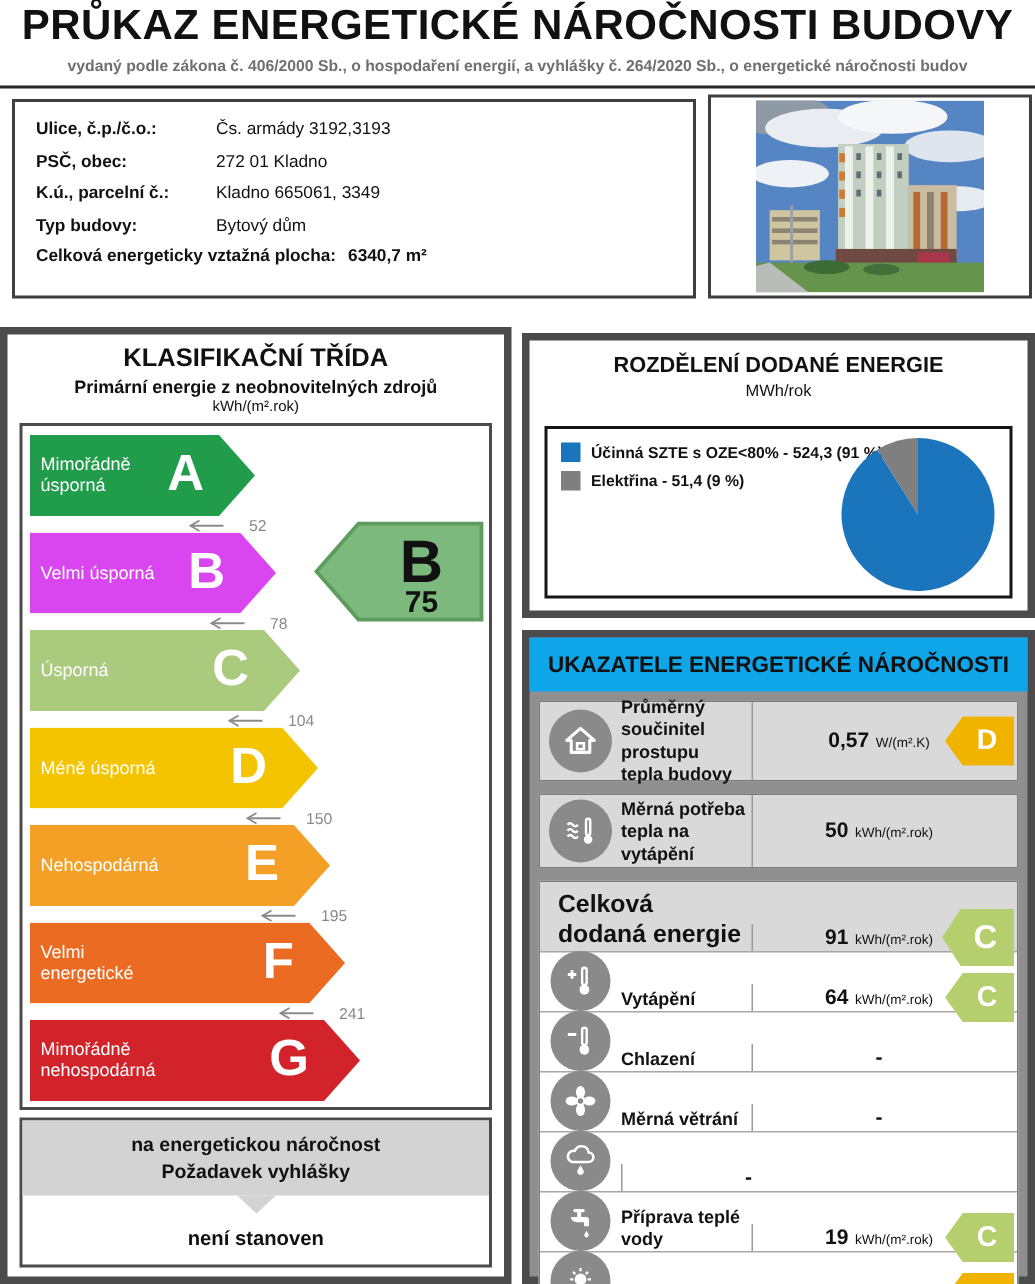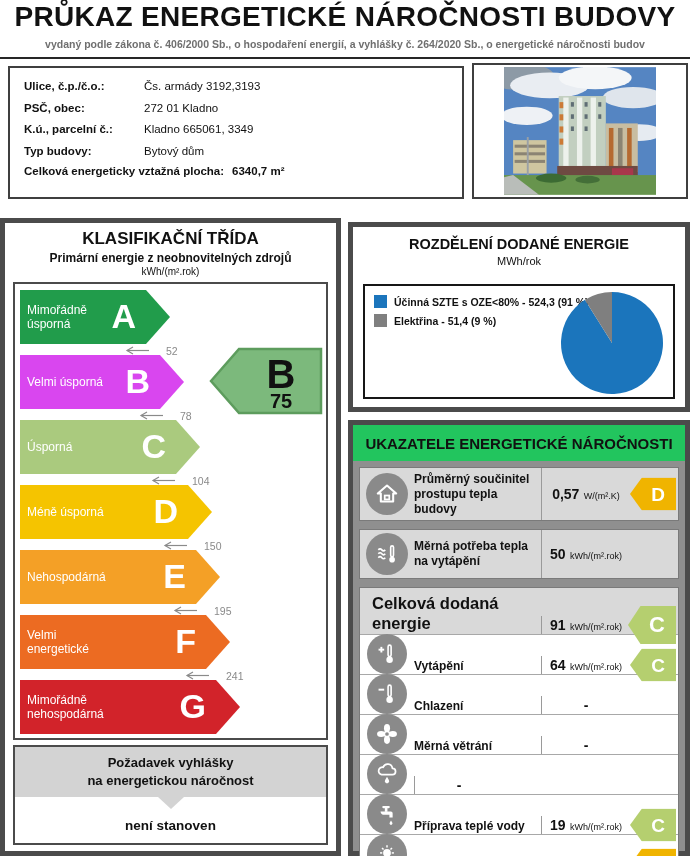--- a/index.html
+++ b/index.html
@@ -67,39 +67,39 @@
   .pie-unit  { text-align:center; font-size:11px; margin-top:3px; }
   .pie-inner { position:absolute; left:10px; right:10px; top:57px; bottom:8px;
                border:2px solid #161616; background:#fff; }
   .legend { position:absolute; top:9px; left:9px; }
   .legend-row { display:flex; align-items:center; margin-bottom:6px; }
   .legend-swatch { width:13px; height:13px; margin-right:7px; flex:none; }
   .legend-text { font-size:10.5px; font-weight:bold; white-space:nowrap; }
   .pie-svg { position:absolute; right:8px; top:4px; }
 
   
-  .ind-header { background:#22c55e; height:36px; display:flex; align-items:center; justify-content:center;
+  .ind-header { background:#0ea5e9; height:36px; display:flex; align-items:center; justify-content:center;
                 font-size:15px; font-weight:bold; }
   .ind-body { padding:6px; }
   .ind-card { background:#d9d9d9; border:1px solid #7a7a7a; margin-bottom:8px;
               display:flex; align-items:stretch; box-sizing:border-box; }
   .h54{height:54px;} .h50{height:50px;}
   .ind-table { border:1px solid #7a7a7a; background:#fff; }
   .ind-item { display:flex; align-items:flex-end; height:40px; box-sizing:border-box; }
   .ind-item + .ind-item { border-top:1px solid #a8a8a8; }
   .ind-item.gray { background:#d9d9d9; height:46px; }
   .ind-icon-cell { width:54px; flex:none; display:flex; align-items:center; justify-content:center; }
   .icon-circle { width:40px; height:40px; border-radius:50%; background:#8a8a8a;
                  display:flex; align-items:center; justify-content:center; }
   .ind-card .icon-circle { width:42px; height:42px; }
   .ind-label { flex:1; display:flex; align-items:center; font-size:12px; font-weight:bold; line-height:1.25;
                padding-right:4px; }
   .ind-label.big { font-size:16.5px; padding-left:12px; }
   .ind-value-zone { width:136px; flex:none; border-left:1px solid #9a9a9a; position:relative;
-                    display:flex; align-items:center; }
+                    display:flex; align-items:center;padding-left:40px; }
   .ind-val { width:88px; text-align:center; }
   .ind-num { font-size:14px; font-weight:bold; }
   .ind-unit { font-size:9px; }
   .tag { position:absolute; right:2px; top:50%; transform:translateY(-50%); width:46px; height:33px;
          clip-path:polygon(0 50%, 26% 0, 100% 0, 100% 100%, 26% 100%);
          display:flex; align-items:center; justify-content:center; padding-left:10px; box-sizing:border-box;
          color:#fff; font-size:19px; font-weight:bold; }
   .tag.big { height:38px; width:48px; font-size:22px; }
 </style>
 </head>
@@ -276,22 +276,22 @@
 
       <svg class="rating-svg" width="114" height="70">
         <polygon id="rating-poly" points="2,35 30,3 112,3 112,67 30,67" stroke-width="2.5" fill="#7cb97c" stroke="#5d9c5d"></polygon>
         <text x="72" y="42" text-anchor="middle" font-size="40" font-weight="bold" fill="#111">B</text>
         <text x="72" y="62" text-anchor="middle" font-size="20" font-weight="bold" fill="#111">75</text>
       </svg>
     </div>
 
     <div class="req-box">
       <div class="req-head">
+        <div>na energetickou náročnost</div>
         <div>Požadavek vyhlášky</div>
-        <div>na energetickou náročnost</div>
         <div class="req-chevron"></div>
       </div>
       <div class="req-value">není stanoven</div>
     </div>
   </div>
 
   <div class="panel pie-panel">
     <div class="pie-title">ROZDĚLENÍ DODANÉ ENERGIE</div>
     <div class="pie-unit">MWh/rok</div>
     <div class="pie-inner">

